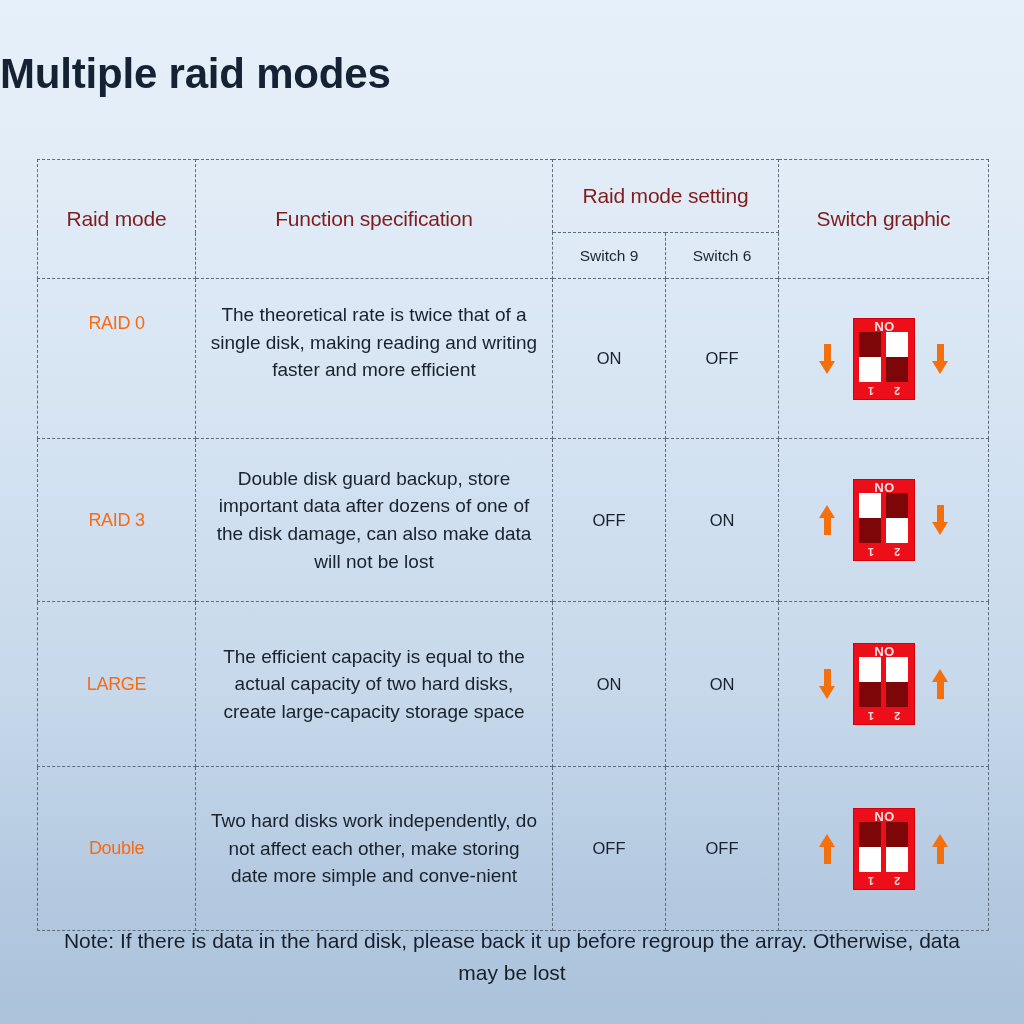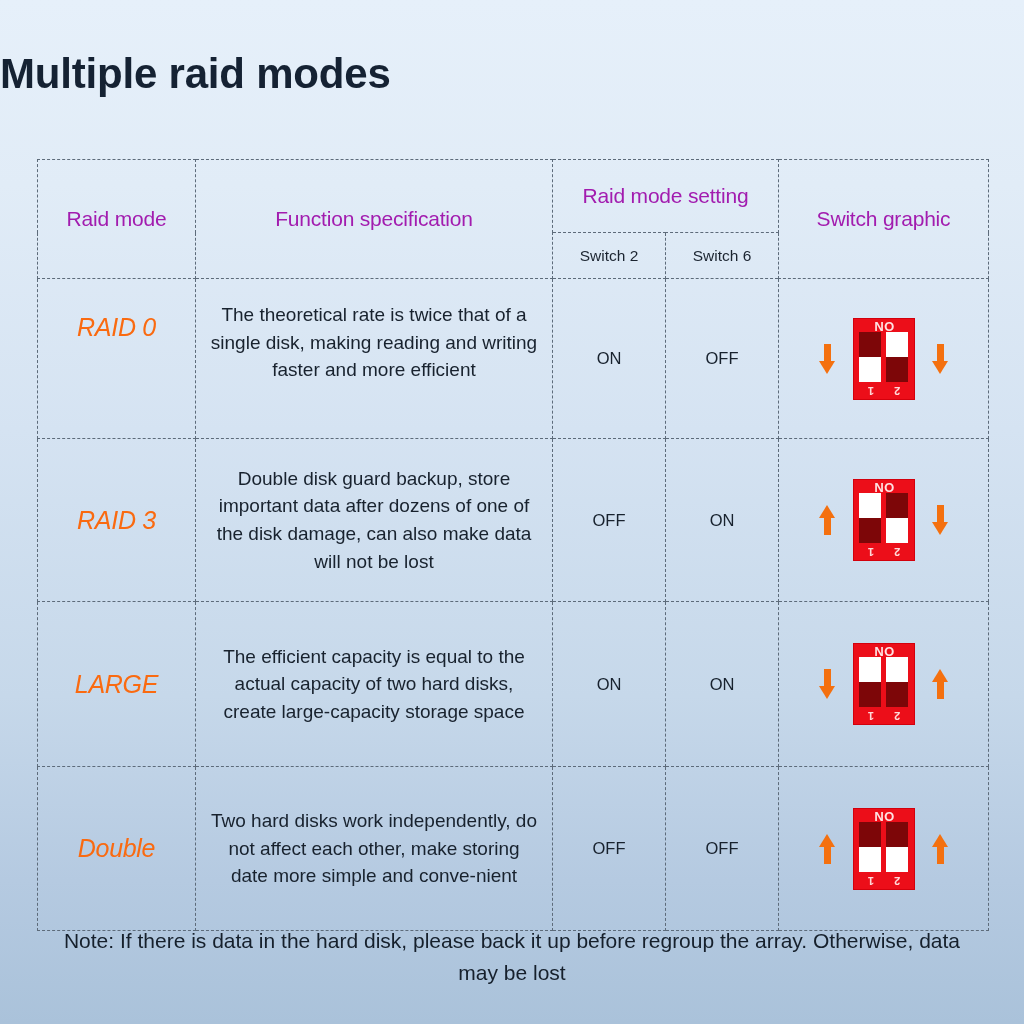--- a/index.html
+++ b/index.html
@@ -62,36 +62,35 @@
   col.c-mode     { width: 158px; }
   col.c-spec     { width: 357px; }
   col.c-sw1      { width: 113px; }
   col.c-sw2      { width: 113px; }
   col.c-graphic  { width: 210px; }
 
   .th-main {
     height: 73px;
     font-size: 21px;
     font-weight: bold;
-    color: #a21caf;
+    color: #7f1d1d;
     letter-spacing: -0.2px;
   }
 
   .th-sub {
     height: 46px;
     font-size: 15.5px;
     color: #1b2430;
   }
 
   .cell-mode {
-    font-size: 25px;
+    font-size: 18px;
     font-weight: bold;
     color: #fa6a10;
     letter-spacing: -0.3px;
-    font-style: italic;
   }
 
   .cell-spec {
     font-size: 19px;
     line-height: 1.45;
     color: #18222e;
     padding: 6px 12px;
   }
 
   .cell-val {
@@ -227,21 +226,21 @@
         <col class="c-graphic">
     </colgroup>
     <thead>
       <tr>
         <th class="th-main" rowspan="2">Raid mode</th>
         <th class="th-main" rowspan="2">Function specification</th>
         <th class="th-main" colspan="2">Raid mode setting</th>
         <th class="th-main" rowspan="2">Switch graphic</th>
       </tr>
       <tr>
-        <th class="th-sub">Switch 2</th>
+        <th class="th-sub">Switch 9</th>
         <th class="th-sub">Switch 6</th>
       </tr>
     </thead>
     <tbody>
 
       <tr class="row-r0">
         <td class="cell-mode">RAID 0</td>
         <td class="cell-spec">The theoretical rate is twice that of a single disk, making reading and writing faster and more efficient</td>
         <td class="cell-val">ON</td>
         <td class="cell-val">OFF</td>

